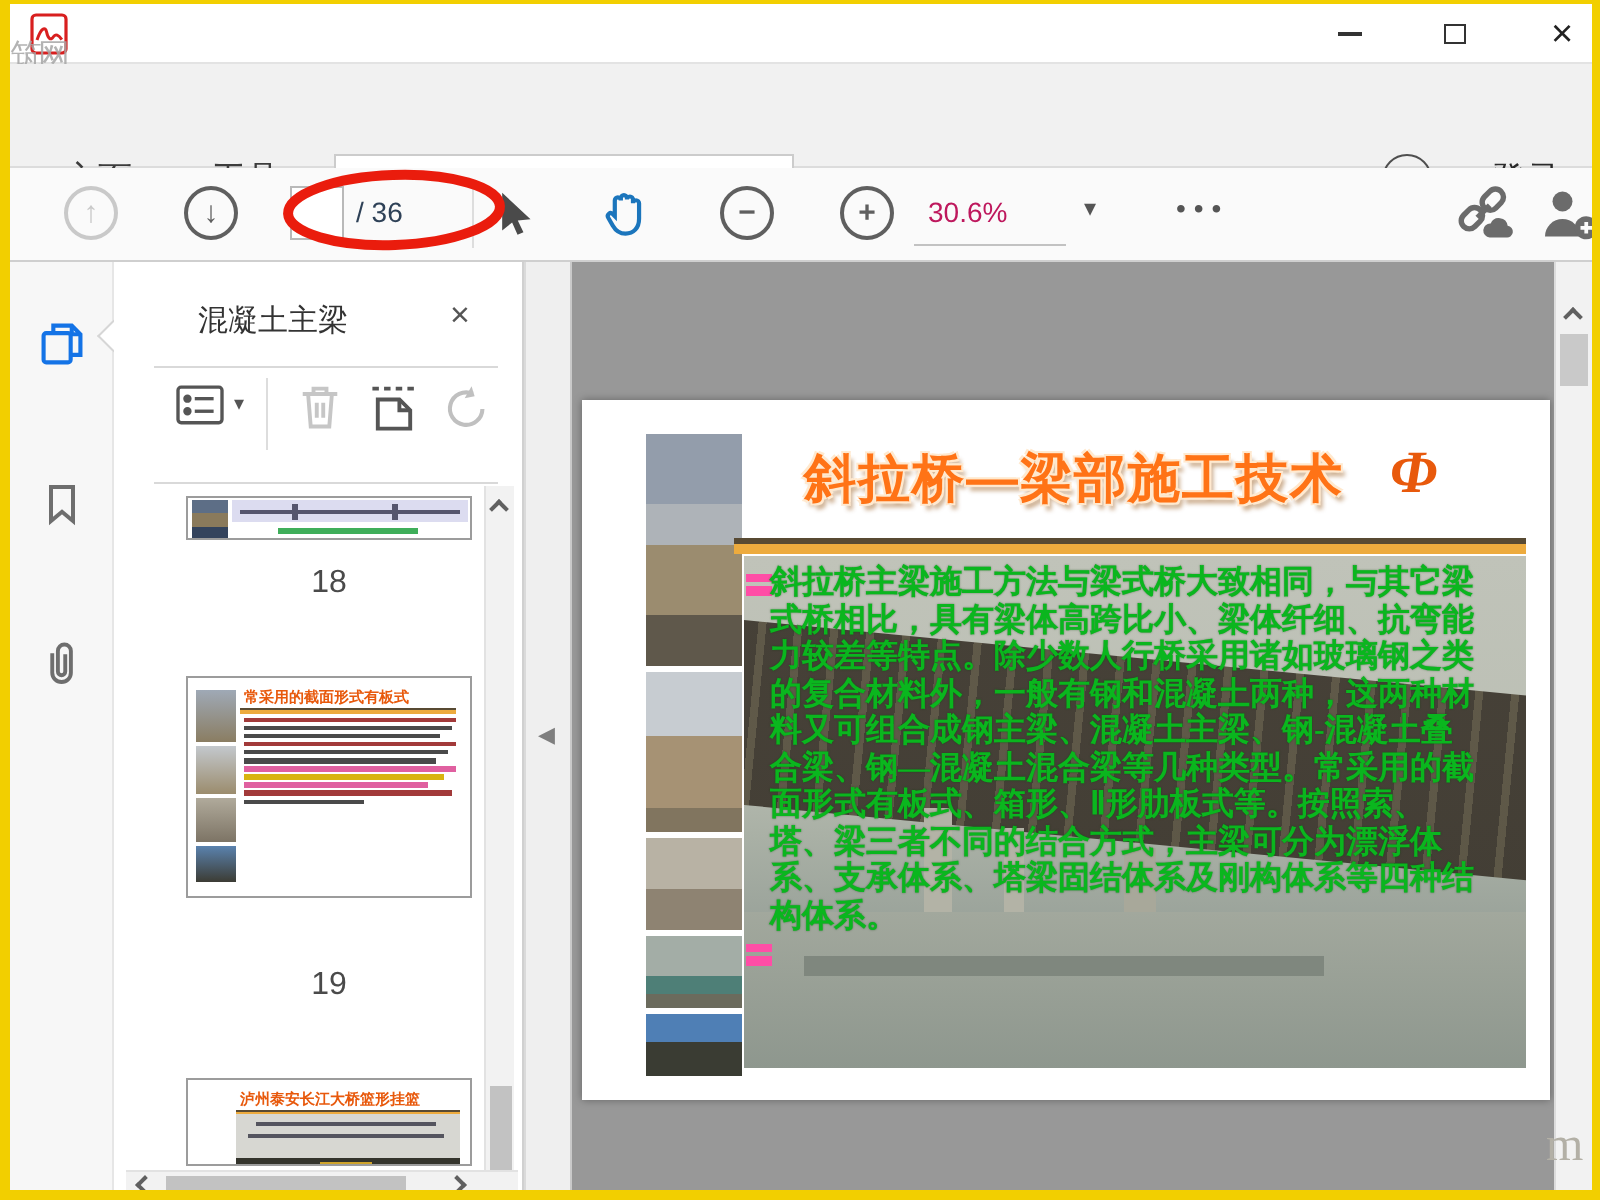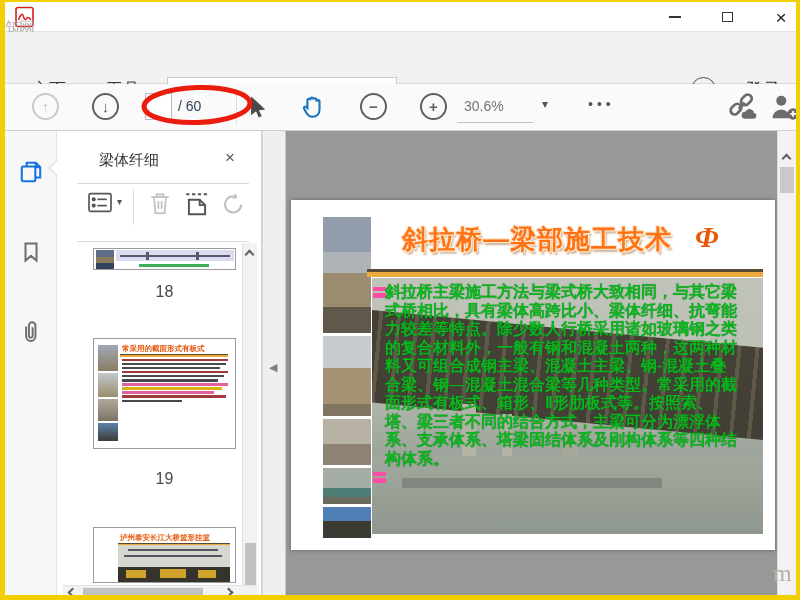--- a/index.html
+++ b/index.html
@@ -33,21 +33,21 @@
 
   
   .toolbar { left:0; top:82px; width:791px; height:47px; background:#fafafa; border-bottom:1px solid #cfcfcf; }
   .circ { width:27px; height:27px; border-radius:50%; display:flex; align-items:center; justify-content:center;
           font-size:15px; font-weight:bold; }
   .circ.gray { border:2px solid #c9c9c9; color:#c9c9c9; }
   .circ.dark { border:2px solid #5f5f5f; color:#5f5f5f; }
   .page-box { left:140px; top:9px; width:27px; height:27px; background:#fff; border:1px solid #b9b9b9; }
   .page-total { left:173px; top:14px; font-size:14px; color:#2e4157; }
   .vsep { width:1px; background:#ddd; }
-  .zoom-val { left:459px; top:14px; font-size:14px; color:#737373; }
+  .zoom-val { left:459px; top:14px; font-size:14px; color:#be185d; }
   .zoom-caret { left:537px; top:13px; font-size:12px; color:#555; }
   .zoom-underline { left:452px; top:38px; width:76px; height:1px; background:#c2c2c2; }
   .more-dots { left:583px; top:12px; font-size:14px; color:#555; letter-spacing:4px; }
 
   
   .annot { left:134px; top:80px; pointer-events:none; }
 
   
   .rail { left:0; top:129px; width:52px; height:466px; background:#f7f7f7; border-right:1px solid #e6e6e6; }
   .rail-btn { left:10px; width:32px; height:32px; display:flex; align-items:center; justify-content:center; }
@@ -146,21 +146,21 @@
   </div>
 
   <div class="abs toolbar">
     <div class="abs circ gray" style="left:27px;top:9px">
         <span>↑</span>
       </div>
     <div class="abs circ dark" style="left:87px;top:9px">
         <span>↓</span>
       </div>
     <div class="abs page-box"></div>
-    <span class="abs page-total">/ 60</span>
+    <span class="abs page-total">/ 36</span>
     <div class="abs vsep" style="left:231px;top:6px;height:34px"></div>
 
     <svg class="abs" style="left:240px;top:10px" width="24" height="26" viewBox="0 0 20 22">
       <path d="M5 2 L5 18 L9.2 14.6 L11.5 19.8 L14 18.7 L11.6 13.8 L17 13.2 Z" fill="#4a4a4a"></path>
     </svg>
     <svg class="abs" style="left:294px;top:9px" width="28" height="28" viewBox="0 0 24 24">
       <path d="M7.2 12 V6.2 a1.3 1.3 0 0 1 2.6 0 V5.2 a1.3 1.3 0 0 1 2.6 0 V5.8 a1.3 1.3 0 0 1 2.6 0 V7.4 a1.3 1.3 0 0 1 2.6 0 V14 c0 4-2.4 6.4-5.8 6.4 -2.7 0-4.2-1.2-5.5-3.5 L4.4 13.6 c-.8-1.4.8-2.6 1.9-1.6 l.9.9 Z" fill="none" stroke="#1b75bc" stroke-width="1.8"></path>
     </svg>
     <div class="abs circ dark" style="left:355px;top:9px">
         <span>−</span>
@@ -212,21 +212,21 @@
     </div>
     <div class="abs rail-btn" style="top:185px">
       <svg width="26" height="26" viewBox="0 0 24 24">
         <path d="M7.5 7 v9 a4.3 4.3 0 0 0 8.6 0 V6 a3 3 0 0 0 -6 0 v9.5 a1.7 1.7 0 0 0 3.4 0 V7.5" fill="none" stroke="#6e6e6e" stroke-width="1.8"></path>
       </svg>
     </div>
   </div>
   <div class="abs notch"></div>
 
   <div class="abs panel">
-    <span class="abs panel-title">梁体纤细</span>
+    <span class="abs panel-title">混凝土主梁</span>
     <span class="abs panel-x">×</span>
     <div class="abs hline" style="left:20px;top:52px;width:172px"></div>
 
     <div class="abs" style="left:30px;top:61px">
       <svg width="26" height="22" viewBox="0 0 24 21">
         <g stroke="#555" fill="none" stroke-width="1.6">
           <rect x="1.5" y="1.5" width="21" height="17" rx="1.5"></rect>
           <circle cx="6" cy="7" r="1.2" fill="#555"></circle>
             <path d="M9.5 7 h9"></path>
           <circle cx="6" cy="13" r="1.2" fill="#555"></circle>
@@ -291,23 +291,23 @@
         <div class="mini-bar" style="width:106px;background:#a23a3a"></div>
         <div class="mini-bar" style="width:102px;background:#4a4a4a"></div>
         <div class="mini-bar" style="width:96px;background:#4a4a4a"></div>
         <div class="mini-bar" style="width:106px;background:#e060a0"></div>
         <div class="mini-bar" style="width:100px;background:#d8b410"></div>
         <div class="mini-bar" style="width:92px;background:#e060a0"></div>
         <div class="mini-bar" style="width:104px;background:#a23a3a"></div>
         <div class="mini-bar" style="width:60px;background:#4a4a4a"></div>
       </div>
     </div>
-    <div class="abs thumb-label" style="top:339px">19</div>
-
-    <div class="abs thumb" style="top:396px;height:56px">
+    <div class="abs thumb-label" style="top:353px">19</div>
+
+    <div class="abs thumb" style="top:408px;height:44px">
       <div class="mini-title" style="margin:5px 0 1px 26px">泸州泰安长江大桥篮形挂篮</div>
       <div style="margin-left:24px;width:112px;height:1px;background:#584a33"></div>
       <div style="margin-left:24px;width:112px;height:1.6px;background:#edab3e"></div>
       <div class="abs" style="left:4px;top:6px;width:18px;height:52px;background:linear-gradient(180deg,#97a3b2 0 45%,#8d8succ 45%,#7c7262 100%)"></div>
       <div class="abs" style="left:24px;top:17px;width:112px;height:41px;background:#d7d7d2">
         <div class="abs" style="left:10px;top:4px;width:90px;height:2px;background:#55555f"></div>
         <div class="abs" style="left:6px;top:10px;width:98px;height:2px;background:#55555f"></div>
         <div class="abs" style="left:0;top:22px;width:112px;height:19px;background:#34342c">
           <div class="abs" style="left:8px;top:3px;width:20px;height:8px;background:#d0a42a"></div>
           <div class="abs" style="left:42px;top:2px;width:26px;height:9px;background:#d0a42a"></div>

